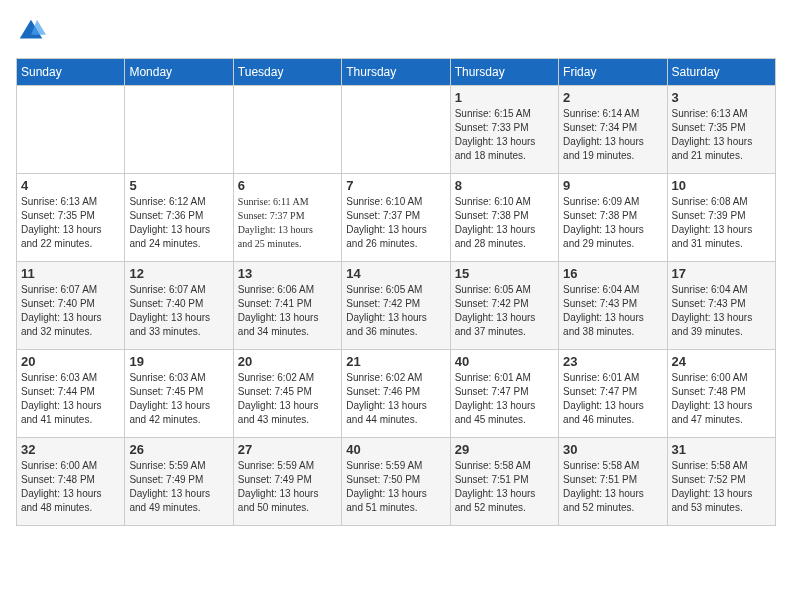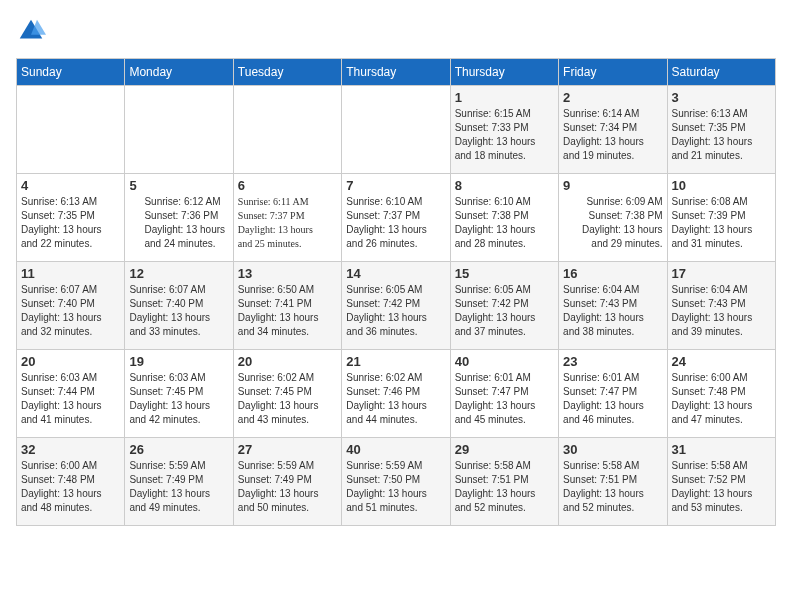--- a/index.html
+++ b/index.html
@@ -151,21 +151,21 @@
       <tr>
         <td>
           <span class="day-number">4</span>
           <div class="cell-content" style="white-space: pre-line;">Sunrise: 6:13 AM
 Sunset: 7:35 PM
 Daylight: 13 hours
 and 22 minutes.</div>
         </td>
         <td>
           <span class="day-number">5</span>
-          <div class="cell-content" style="white-space: pre-line; margin-left: 15px;">Sunrise: 6:12 AM
+          <div class="cell-content" style="white-space: pre-line;">Sunrise: 6:12 AM
 Sunset: 7:36 PM
 Daylight: 13 hours
 and 24 minutes.</div>
         </td>
         <td>
           <span class="day-number">6</span>
           <div class="cell-content" style="white-space: pre-line; font-family: Liberation Serif, serif;">Sunrise: 6:11 AM
 Sunset: 7:37 PM
 Daylight: 13 hours
 and 25 minutes.</div>
@@ -179,21 +179,21 @@
         </td>
         <td>
           <span class="day-number">8</span>
           <div class="cell-content" style="white-space: pre-line;">Sunrise: 6:10 AM
 Sunset: 7:38 PM
 Daylight: 13 hours
 and 28 minutes.</div>
         </td>
         <td>
           <span class="day-number">9</span>
-          <div class="cell-content" style="white-space: pre-line; text-align: right;">Sunrise: 6:09 AM
+          <div class="cell-content" style="white-space: pre-line;">Sunrise: 6:09 AM
 Sunset: 7:38 PM
 Daylight: 13 hours
 and 29 minutes.</div>
         </td>
         <td>
           <span class="day-number">10</span>
           <div class="cell-content" style="white-space: pre-line;">Sunrise: 6:08 AM
 Sunset: 7:39 PM
 Daylight: 13 hours
 and 31 minutes.</div>
@@ -209,21 +209,21 @@
         </td>
         <td>
           <span class="day-number">12</span>
           <div class="cell-content" style="white-space: pre-line;">Sunrise: 6:07 AM
 Sunset: 7:40 PM
 Daylight: 13 hours
 and 33 minutes.</div>
         </td>
         <td>
           <span class="day-number">13</span>
-          <div class="cell-content" style="white-space: pre-line;">Sunrise: 6:50 AM
+          <div class="cell-content" style="white-space: pre-line;">Sunrise: 6:06 AM
 Sunset: 7:41 PM
 Daylight: 13 hours
 and 34 minutes.</div>
         </td>
         <td>
           <span class="day-number">14</span>
           <div class="cell-content" style="white-space: pre-line;">Sunrise: 6:05 AM
 Sunset: 7:42 PM
 Daylight: 13 hours
 and 36 minutes.</div>

